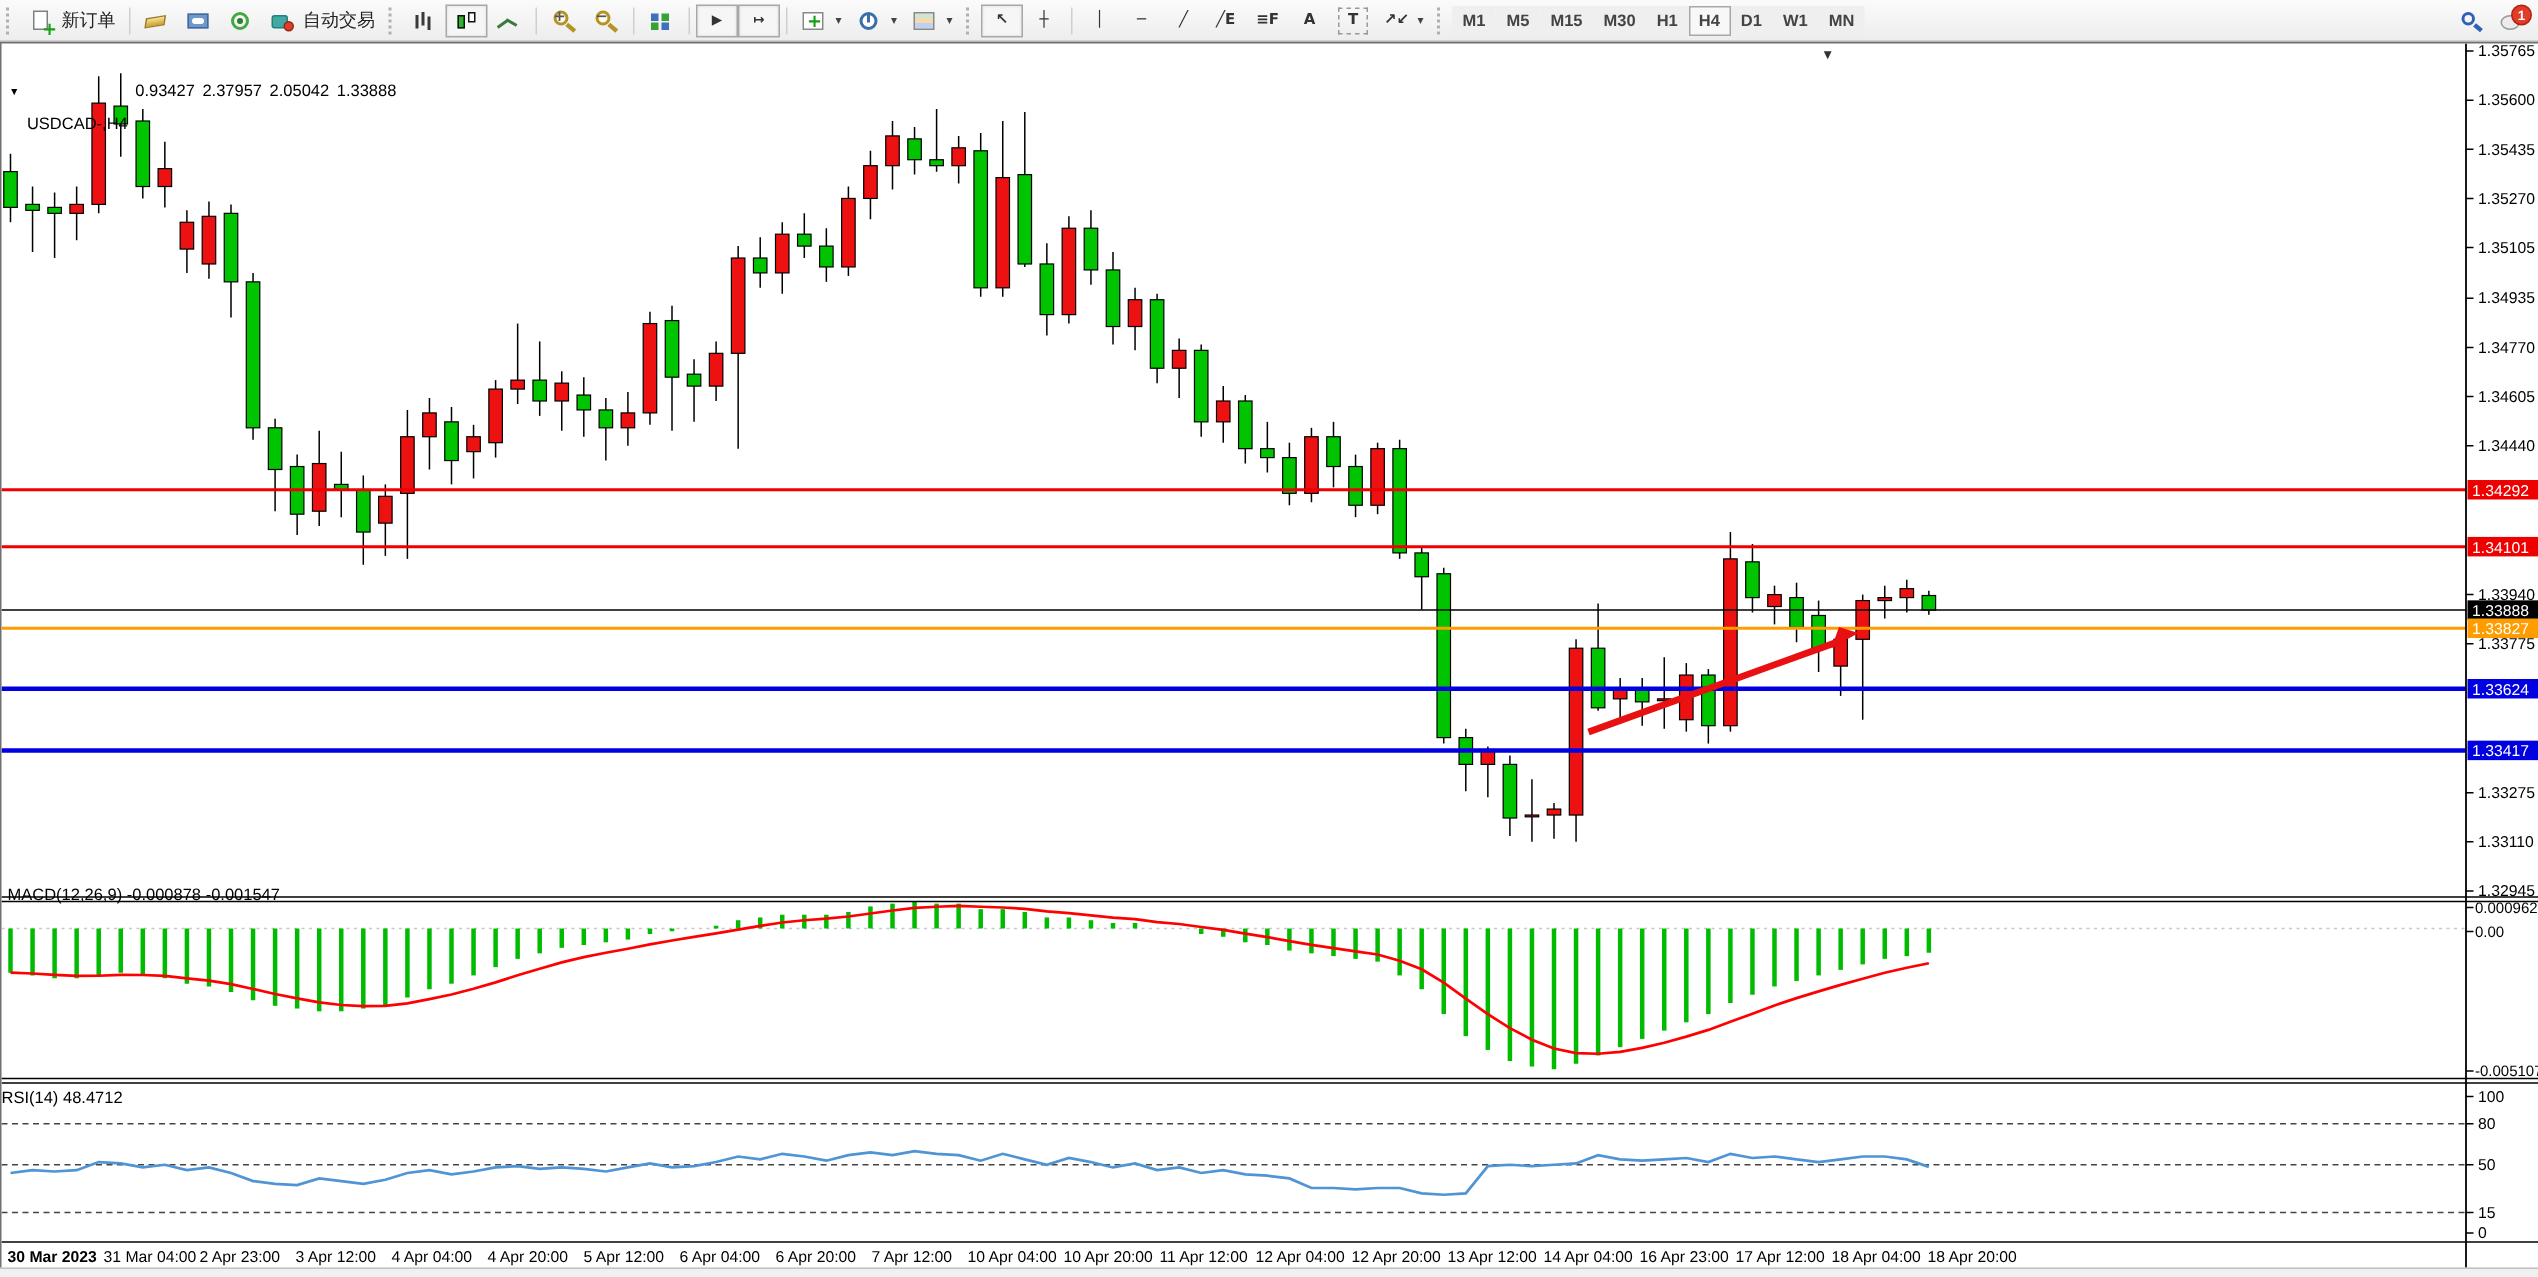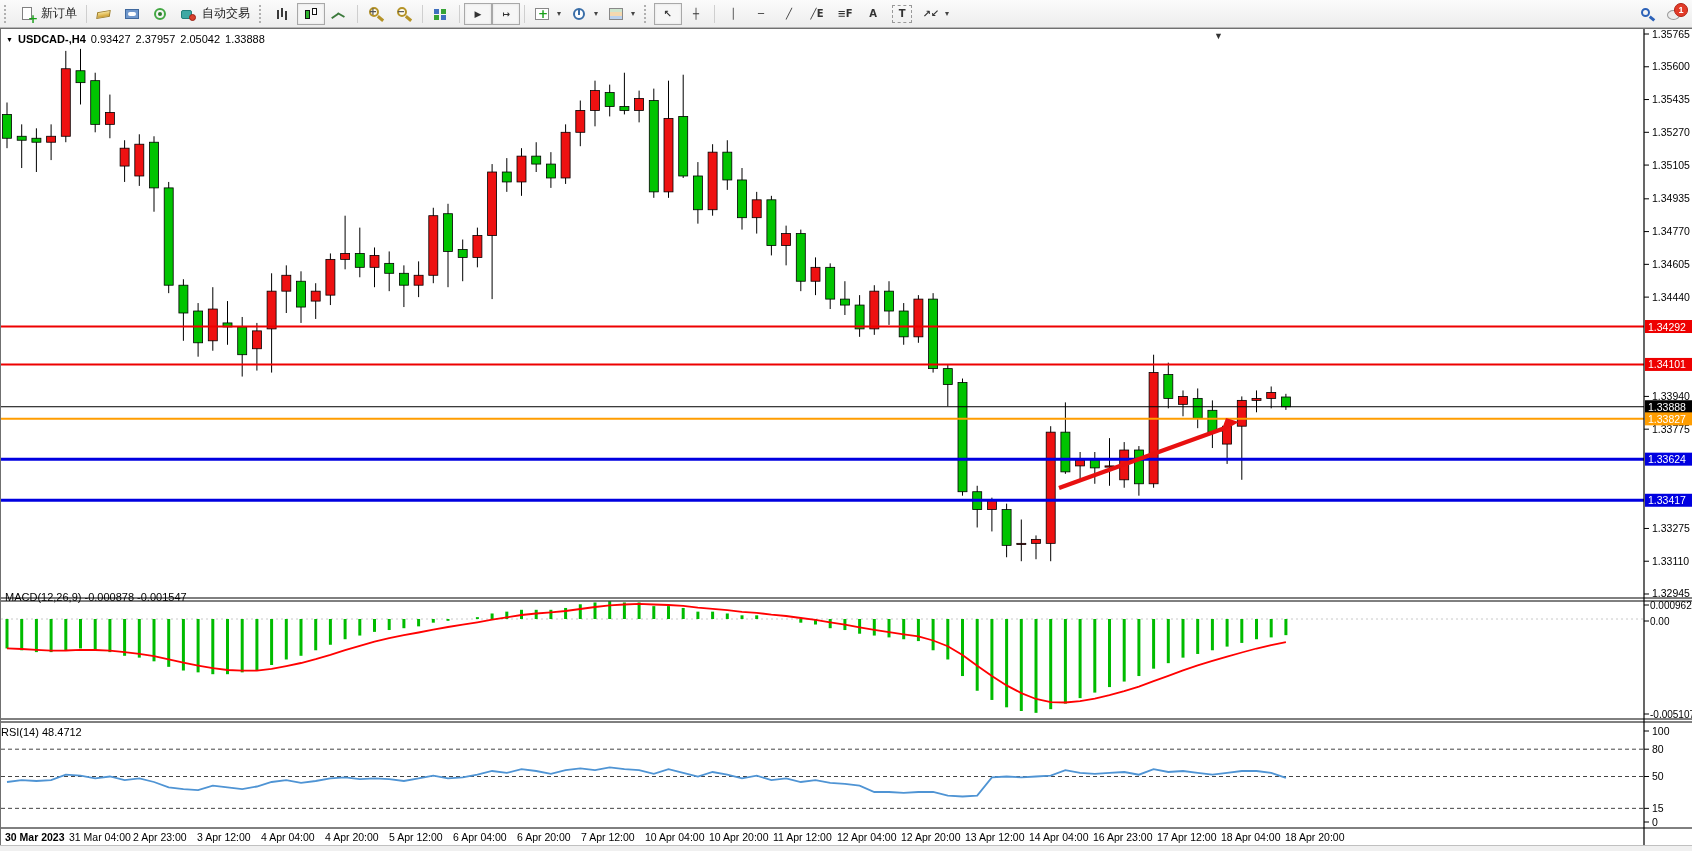--- a/index.html
+++ b/index.html
@@ -60,21 +60,21 @@
   .nbadge{position:absolute;right:-4px;top:-3px;background:#e23b28;color:#fff;border:1px solid #b02314;
      border-radius:50%;width:12px;height:12px;font:bold 9px/12px "Liberation Sans";text-align:center;}
   #tright{margin-left:auto;display:flex;align-items:center;gap:8px;padding-right:10px;}
   
   #chartwrap{position:absolute;left:0;top:28px;width:1692px;height:817px;background:#fff;
     border-top:1px solid #707070;border-left:1px solid #707070;}
   #chartsvg{position:absolute;left:0;top:0;}
   .overlay{position:absolute;color:#000;font:11px "Liberation Sans",sans-serif;}
   #title-ov{left:5px;top:4px;display:flex;align-items:center;gap:5px;}
   #title-ov .tri{font-size:7px;}
-  #title-ov b{font-weight:bold;}
+  #title-ov b{font-weight:normal;margin-top:44px;}
   #macd-ov{left:4px;top:562px;}
   #rsi-ov{left:0;top:697px;}
   #bottomstrip{position:absolute;left:0;top:845px;width:1692px;height:6px;background:#f0f0f0;border-top:1px solid #c0c0c0;}
 </style>
 </head>
 <body>
 
 <div id="toolbar">
     <div class="tgroup">
       <span class="grip"></span>
@@ -197,20 +197,32 @@
         <span class="ic ic-textt">
           <span class="g">T</span>
         </span>
       </button>
       <button class="tbtn">
         <span class="ic ic-arrows">
           <span class="g">↗↙</span>
         </span>
         <span class="caret">▾</span>
       </button>
+    </div>
+    <div class="tgroup">
+      <span class="grip"></span>
+      <button class="pbtn">M1</button>
+      <button class="pbtn">M5</button>
+      <button class="pbtn">M15</button>
+      <button class="pbtn">M30</button>
+      <button class="pbtn">H1</button>
+      <button class="pbtn pressed">H4</button>
+      <button class="pbtn">D1</button>
+      <button class="pbtn">W1</button>
+      <button class="pbtn">MN</button>
     </div>
   </div>
 
 <div id="tright" style="position:absolute;right:0;top:0;height:27px;display:flex;align-items:center;gap:10px;padding-right:8px;">
   <span class="ic ic-search"></span>
   <span class="ic ic-balloon" style="position:relative;">
     <span class="nbadge">1</span>
   </span>
 </div>
 

